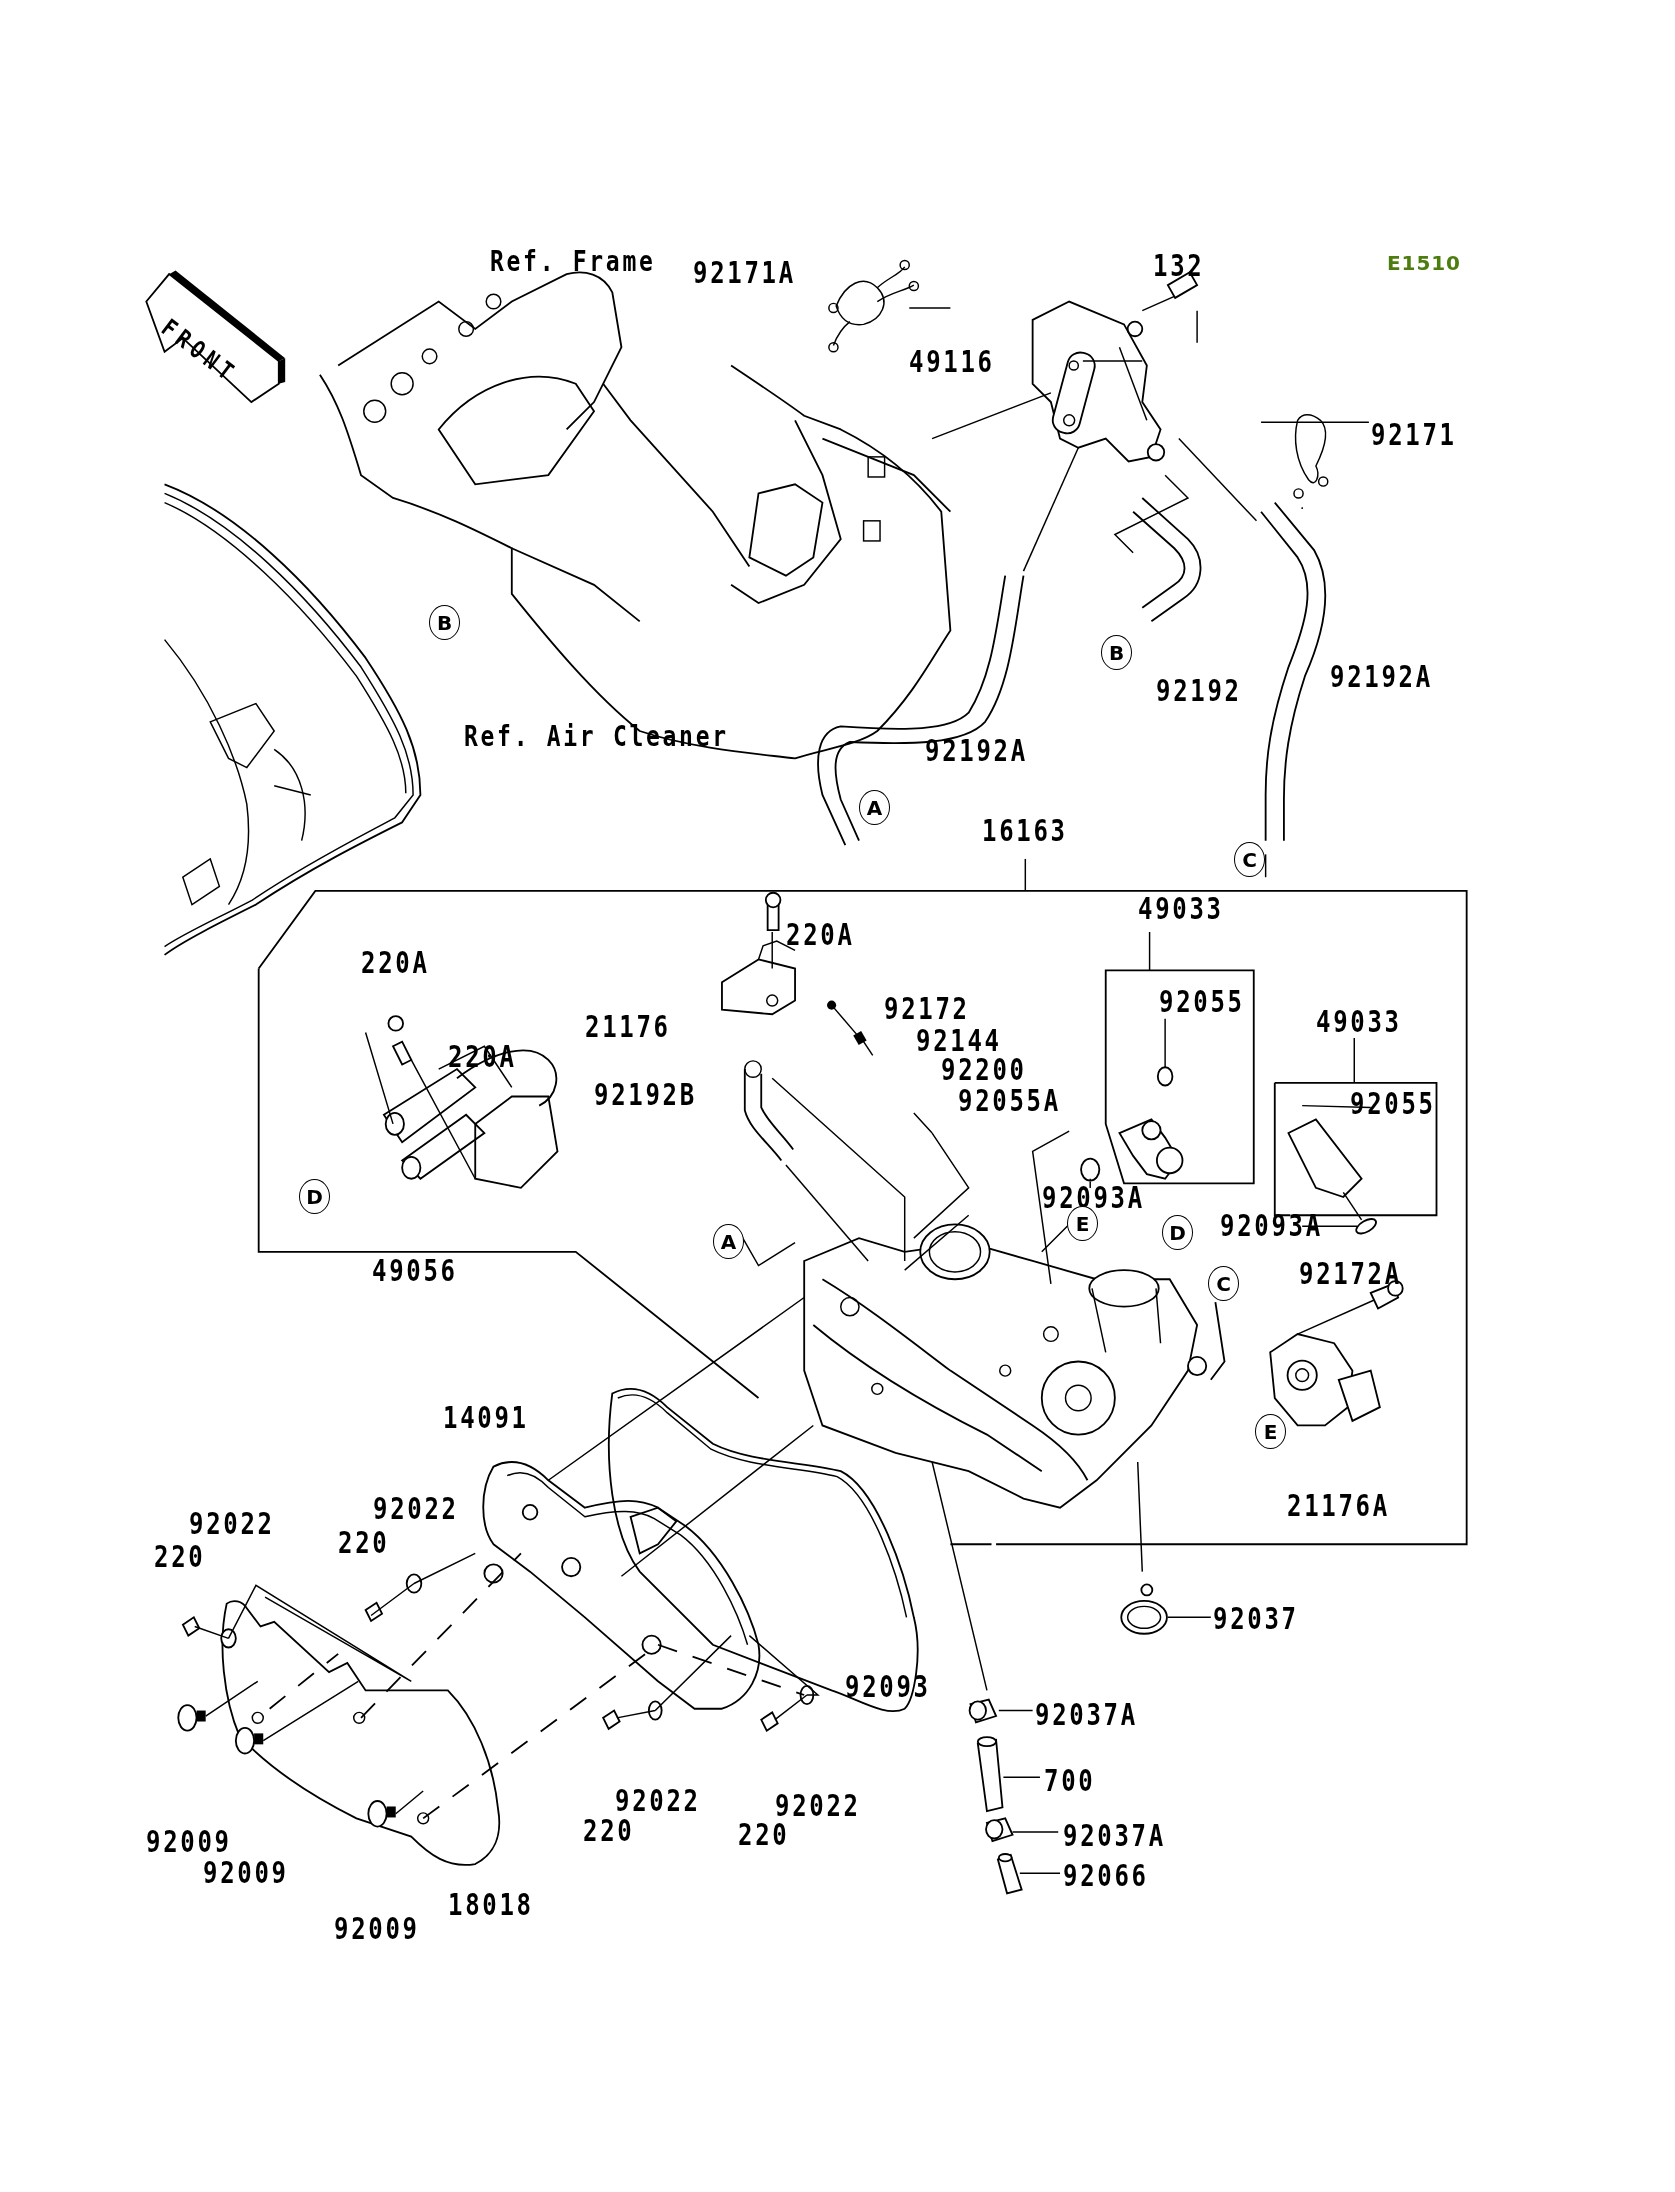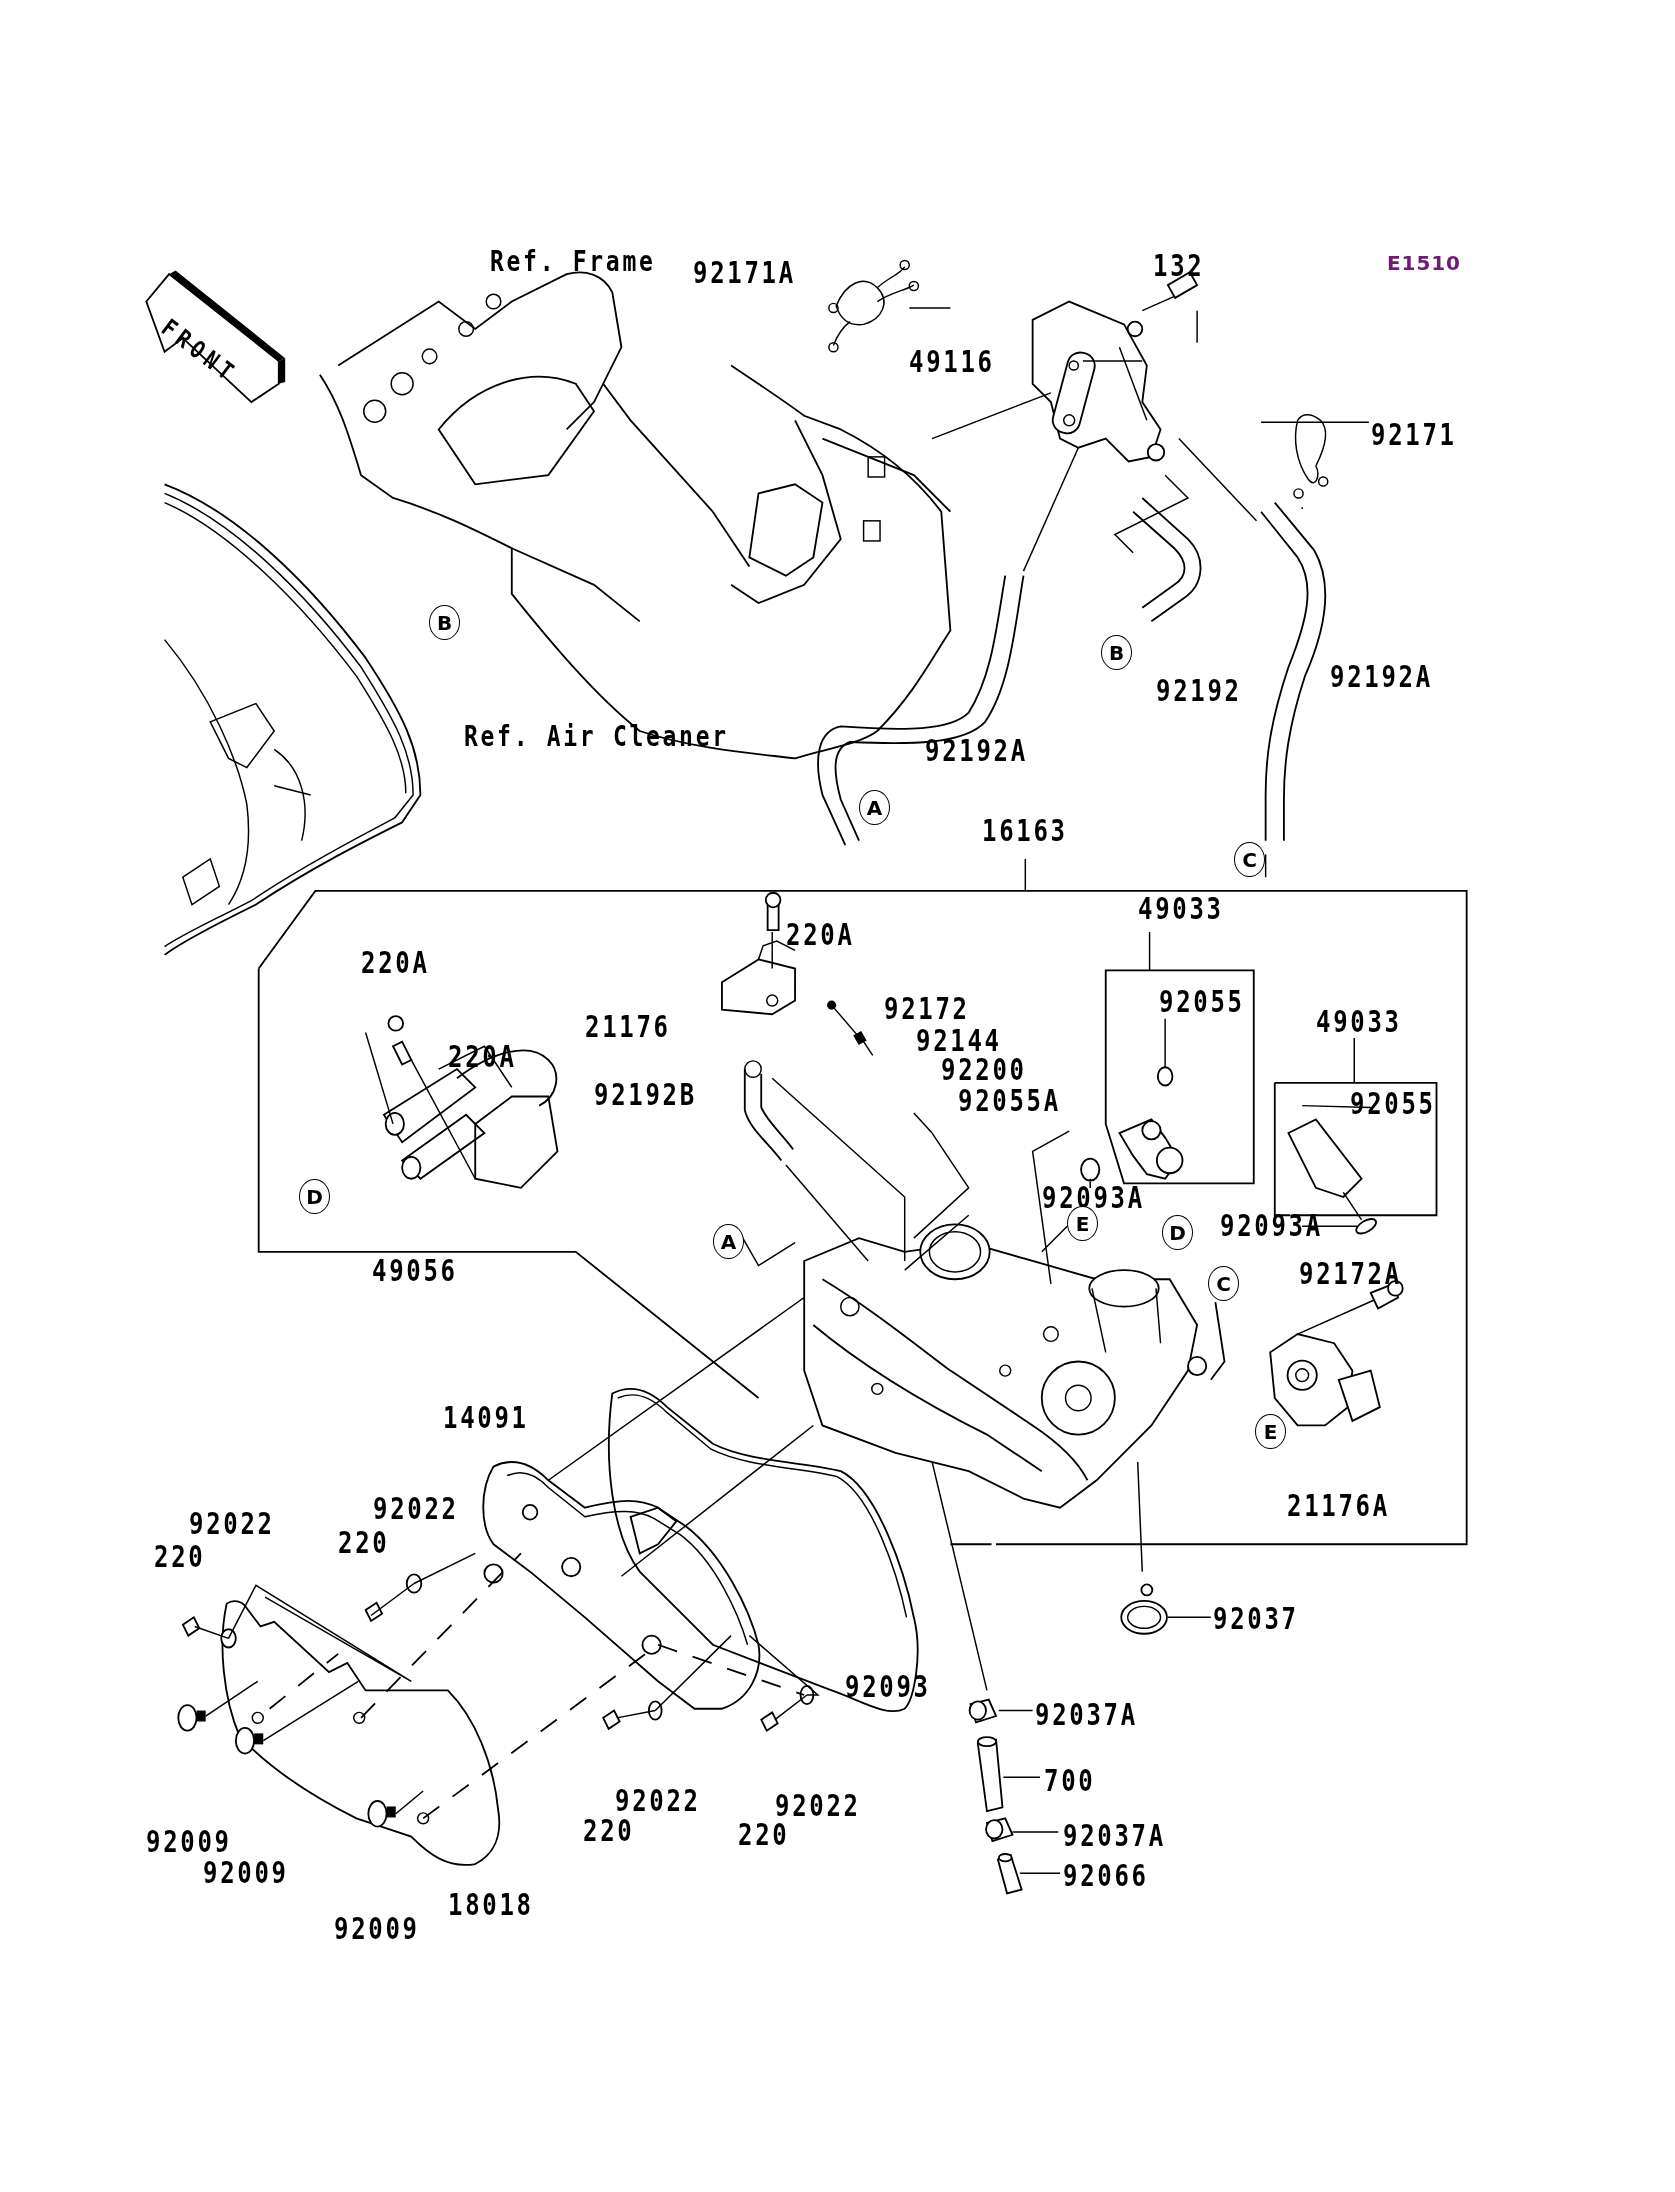--- a/index.html
+++ b/index.html
@@ -1,20 +1,20 @@
 <!DOCTYPE html>
 <html style="font-size:14.6px"><head>
 <meta charset="utf-8">
 <style>
   html, body { margin: 0; padding: 0; background: #ffffff; }
   body { width: 1676px; height: 2193px; position: relative; overflow: hidden; font-family: "DejaVu Sans Mono", "Liberation Mono", monospace; }
   #canvas { position: absolute; left: 0; top: 0; width: 1676px; height: 2193px; }
   .lbl { position: absolute; font-family: "DejaVu Sans Mono", "Liberation Mono", monospace; font-weight: bold; font-size: 24px; letter-spacing: 2.7px; color: #000; white-space: nowrap; line-height: 1; transform: scaleY(1.25); transform-origin: left top; }
   .ref { font-size: 23px; letter-spacing: 2.7px; }
-  .code { position: absolute; font-family: "DejaVu Sans", "Liberation Sans", sans-serif; font-weight: bold; font-size: 20px; letter-spacing: 0.9px; color: #701a75; }
+  .code { position: absolute; font-family: "DejaVu Sans", "Liberation Sans", sans-serif; font-weight: bold; font-size: 20px; letter-spacing: 0.9px; color: #4d7c0f; }
   .circ { position: absolute; width: 31px; height: 35px; border: 1.8px solid #000; border-radius: 50%; background: #fff; display: flex; align-items: center; justify-content: center; font-family: "DejaVu Sans", "Liberation Sans", sans-serif; font-weight: bold; font-size: 20px; box-sizing: border-box; }
   svg .l { stroke: #000; stroke-width: 2; fill: none; }
   svg .t { stroke: #000; stroke-width: 1.6; fill: none; }
   svg .p { stroke: #000; stroke-width: 2; fill: #fff; }
   svg .d { stroke: #000; stroke-width: 2; fill: none; stroke-dasharray: 22 18; }
 </style>
 </head>
 <body>
 
 <svg id="canvas" viewBox="0 0 1834 2400" xmlns="http://www.w3.org/2000/svg">

